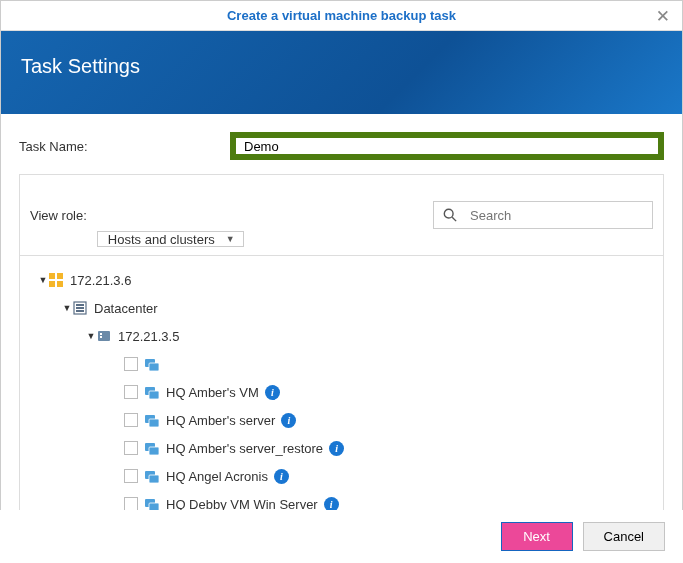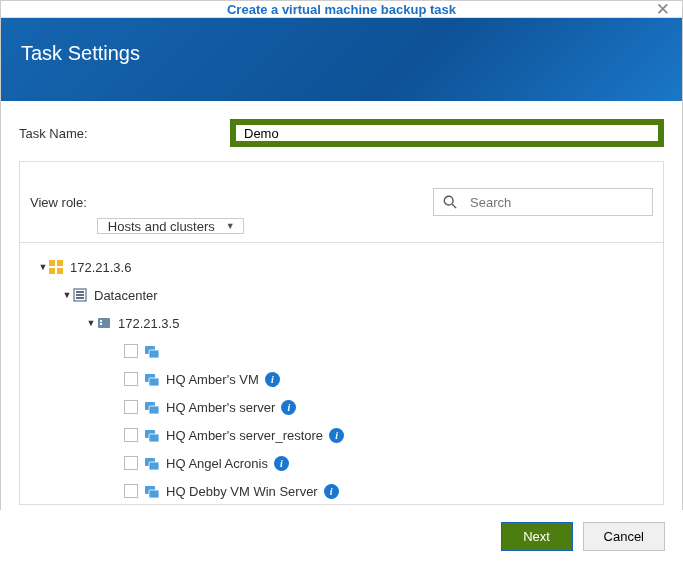--- a/index.html
+++ b/index.html
@@ -1,18 +1,18 @@
 <!DOCTYPE html>
 <html><head>
 <meta charset="utf-8">
 <style>
   * { box-sizing: border-box; margin: 0; padding: 0; }
   body { font-family: -apple-system, BlinkMacSystemFont, "Segoe UI", Arial, sans-serif; font-size: 13px; color: #333; background: #fff; width: 683px; height: 563px; overflow: hidden; border: 1px solid #ccc; }
   
-  .titlebar { height: 17px; display: flex; align-items: center; justify-content: center; position: relative; background: #fff; border-bottom: 1px solid #ddd; }
+  .titlebar { height: 30px; display: flex; align-items: center; justify-content: center; position: relative; background: #fff; border-bottom: 1px solid #ddd; }
   .titlebar-title { color: #1c6fc7; font-weight: 600; font-size: 13px; }
   .titlebar-close { position: absolute; right: 12px; top: 50%; transform: translateY(-50%); color: #888; font-size: 17px; cursor: pointer; line-height: 1; }
   
   .banner { background: linear-gradient(135deg, #1565b0 0%, #0e5196 60%, #1a77c8 100%); padding: 24px 20px 20px; color: #fff; }
   .banner h1 { font-size: 20px; font-weight: 400; margin-bottom: 16px; }
   .banner p { font-size: 13px; opacity: 0.95; }
   
   .content { padding: 18px; }
   
   .form-row { display: flex; align-items: center; margin-bottom: 14px; gap: 31px; }
@@ -34,21 +34,21 @@
   
   .tree-row { display: flex; align-items: center; height: 28px; padding-right: 10px; font-size: 13px; color: #333; }
   .expander { width: 10px; text-align: center; font-size: 9px; color: #333; cursor: pointer; user-select: none; }
   .chk { width: 14px; height: 14px; border: 1px solid #bbb; display: inline-block; margin-right: 6px; cursor: pointer; flex-shrink: 0; }
   .ico { width: 16px; height: 16px; margin-right: 6px; display: inline-flex; align-items: center; justify-content: center; flex-shrink: 0; }
   .label { white-space: nowrap; }
   .info { width: 15px; height: 15px; background: #1976d2; border-radius: 50%; color: #fff; font-size: 10px; font-weight: bold; font-style: italic; display: inline-flex; align-items: center; justify-content: center; margin-left: 6px; cursor: pointer; flex-shrink: 0; font-family: Georgia, serif; }
   
   .footer { position: absolute; bottom: 0; left: 0; right: 0; padding: 12px 18px; display: flex; align-items: center; background: #fff; }
   .btn { border: 1px solid #c4c4c4; background: #f0f0f0; padding: 6px 20px; font-size: 13px; cursor: pointer; min-width: 72px; text-align: center; }
-  .btn.primary { background: #4d7c0f; color: #fff; border-color: #1565c0; }
+  .btn.primary { background: #ec4899; color: #fff; border-color: #1565c0; }
   .footer .spacer { flex: 1; }
   .footer .btn + .btn { margin-left: 10px; }
   
   .ic-vcenter { position: relative; }
   .ic-vcenter svg, .ic-datacenter svg, .ic-host svg, .ic-vm svg, .ic-search svg { display: block; }
 </style>
 </head>
 <body>
 
 <div class="titlebar">

